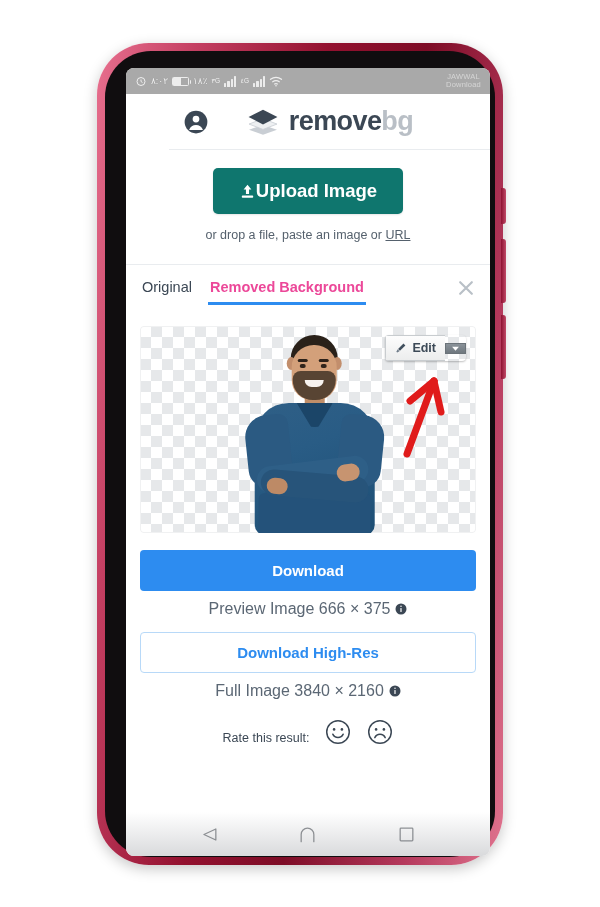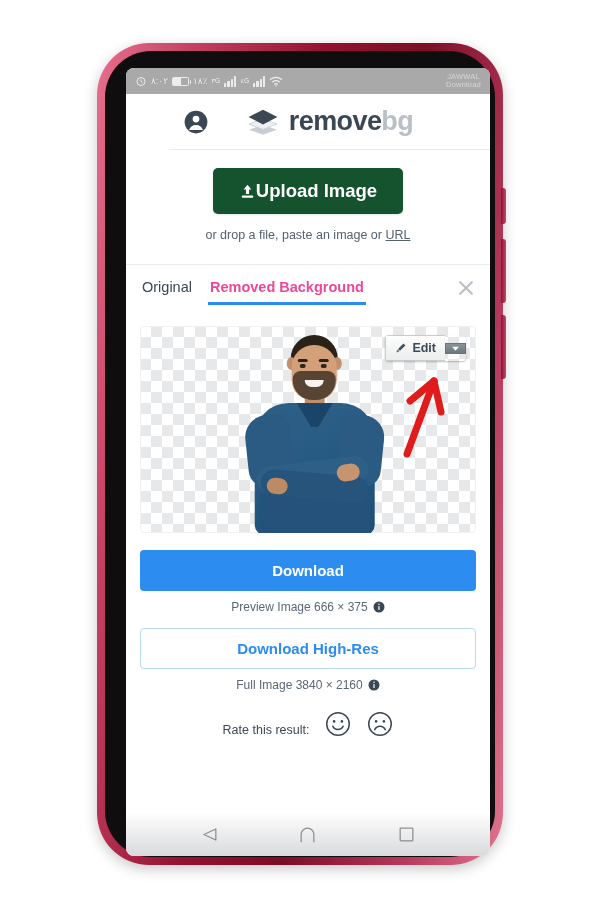--- a/index.html
+++ b/index.html
@@ -113,21 +113,21 @@
 
   
   .upload-zone {
     padding: 18px 0 22px;
     text-align: center;
     border-bottom: 1px solid #e9ecef;
     background:#fff;
   }
   .btn-upload {
     display: inline-flex; align-items: center; justify-content: center;
-    background: #14532d;
+    background: #0f766e;
     color: #fff;
     border: none; border-radius: 5px;
     padding: 12px 26px;
     font-size: 18.5px; font-weight: 700;
     font-family: "Liberation Sans", sans-serif;
     cursor: pointer;
     box-shadow: 0 1px 2px rgba(0,0,0,.10);
   }
   .btn-upload svg { width: 17px; height: 17px; }
   .drop-text {
@@ -243,21 +243,21 @@
     display:block; width: 100%;
     background:#2d8cf0; color:#fff;
     border:none; border-radius:4px;
     padding: 12px 0;
     font-size: 15px; font-weight: 700;
     font-family: "Liberation Sans", sans-serif;
     cursor:pointer;
   }
   .meta-line {
     margin-top: 9px;
-    font-size: 12px; color: #5b6774;
+    font-size: 16px; color: #5b6774;
     display:flex; align-items:center; justify-content:center; gap:5px;
   }
   .info-ico { width: 12px; height: 12px; flex:0 0 auto; cursor:pointer; }
   .btn-highres {
     display:block; width: 100%;
     margin-top: 14px;
     background:#fff; color:#2d8cf0;
     border:1.5px solid #b8d9f8; border-radius:4px;
     padding: 11px 0;
     font-size: 15px; font-weight: 700;

